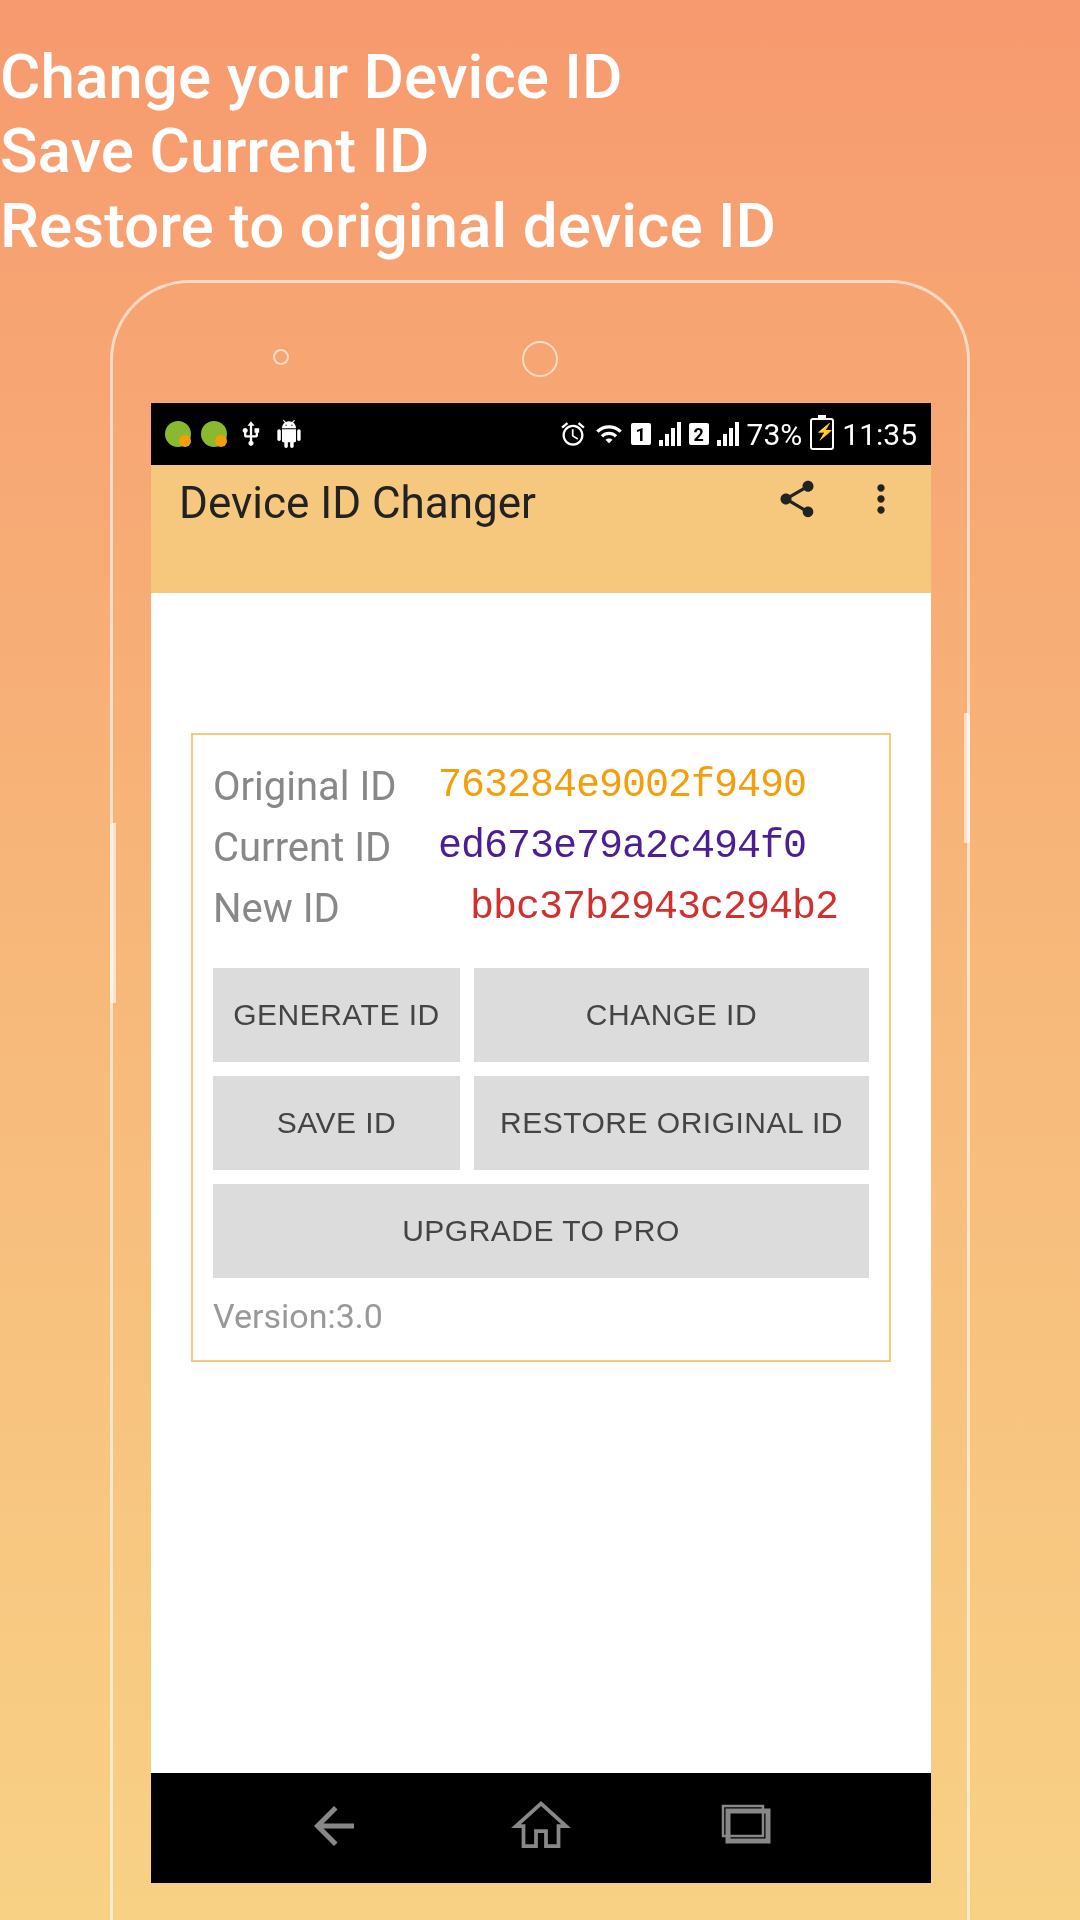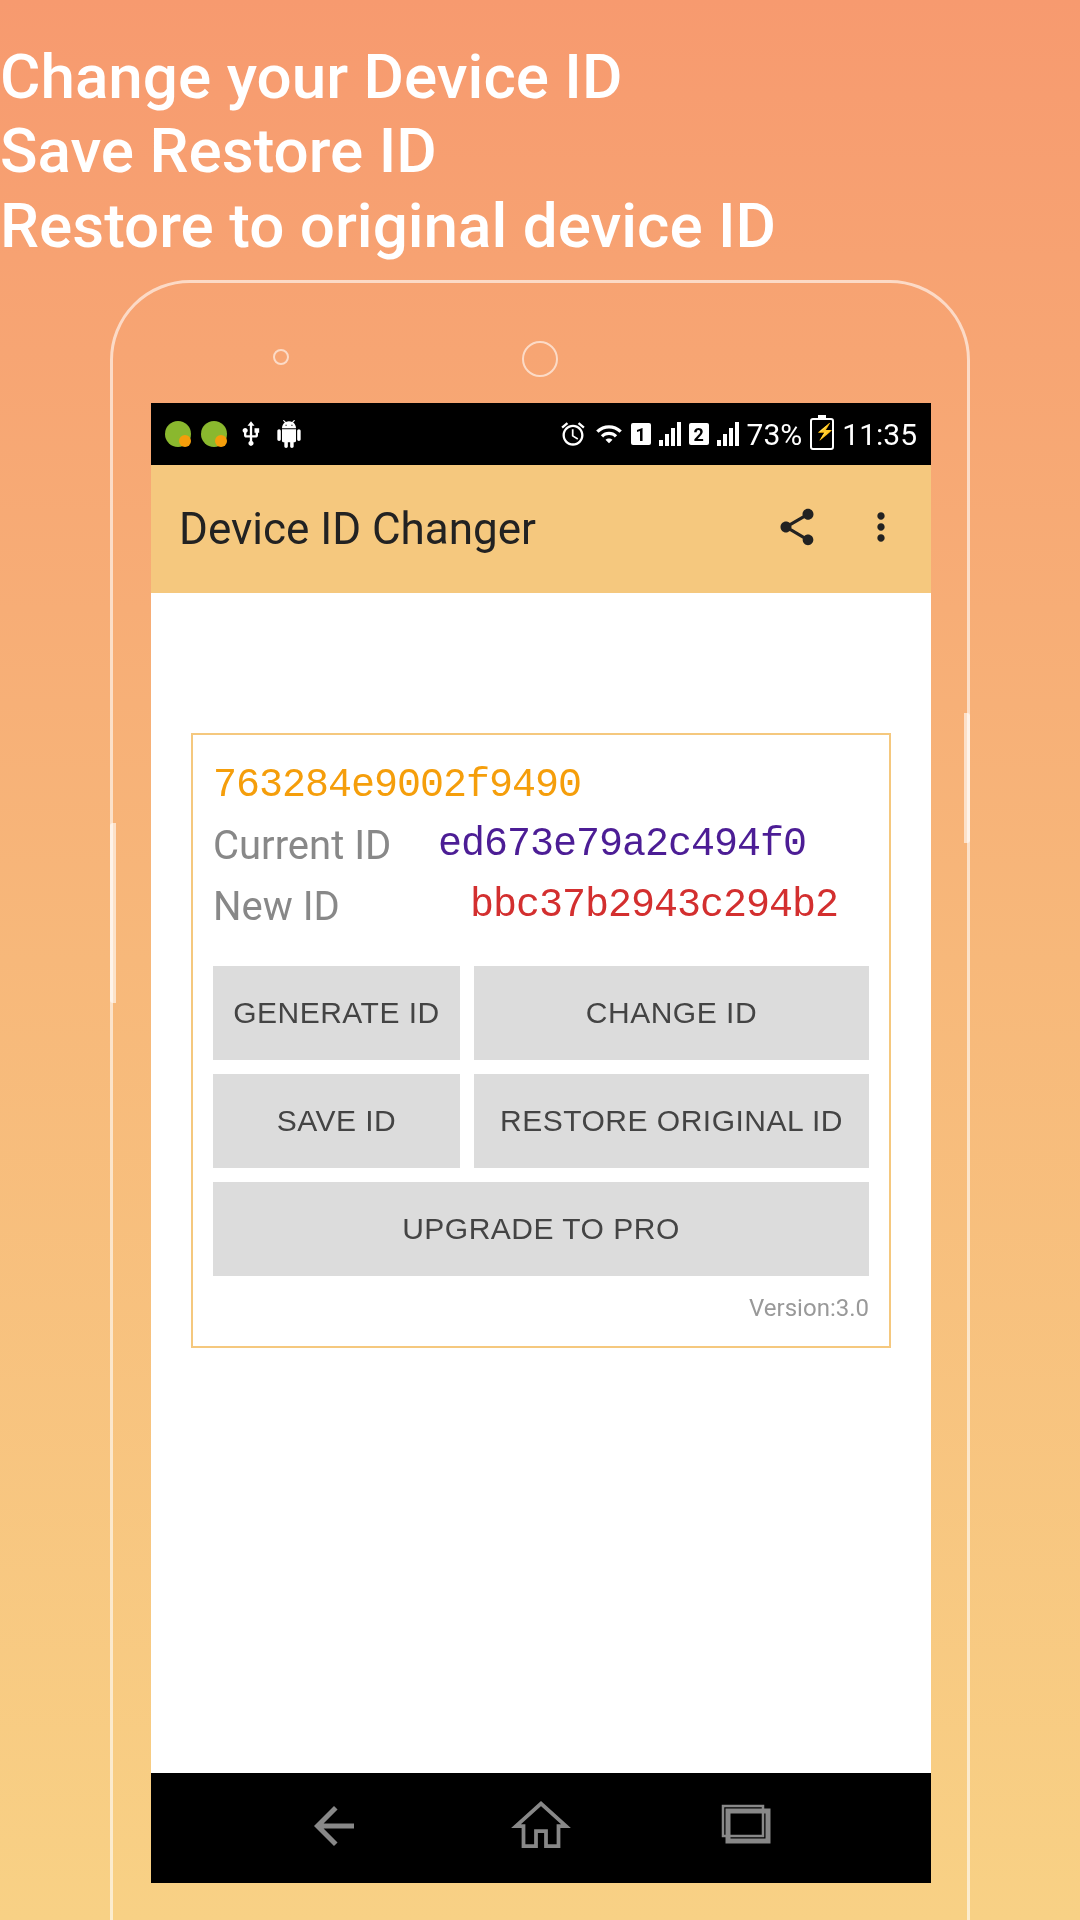--- a/index.html
+++ b/index.html
@@ -139,21 +139,21 @@
       width: 12px;
       height: 12px;
       background: #f59e0b;
       border-radius: 50%;
     }
     
     .app-bar {
       height: 128px;
       background: #f5c87e;
       display: flex;
-      align-items: center;
+      align-items: flex-start;
       justify-content: space-between;
       padding: 12px 28px;
     }
     
     .app-title {
       font-size: 44px;
       color: #222;
       font-weight: 400;
     }
     
@@ -214,23 +214,23 @@
       font-weight: 500;
       cursor: pointer;
       letter-spacing: 0.5px;
     }
     
     .btn-full {
       grid-column: 1 / -1;
     }
     
     .version {
-      text-align: right;
+      text-align: left;
       color: #999;
-      font-size: 24px;
+      font-size: 34px;
       margin-top: 18px;
     }
     
     .nav-bar {
       position: absolute;
       bottom: 0;
       left: 0;
       right: 0;
       height: 110px;
       background: #000;
@@ -304,21 +304,21 @@
       left: 3px;
       font-size: 16px;
       color: #8ab82e;
     }
   </style>
 </head>
 <body>
 
 <div class="promo-text">
   <div class="promo-line">Change your Device ID</div>
-  <div class="promo-line">Save Restore ID</div>
+  <div class="promo-line">Save Current ID</div>
   <div class="promo-line">Restore to original device ID</div>
 </div>
 
 <div class="phone-frame">
   <div class="phone-sensor"></div>
   <div class="phone-speaker"></div>
   <div class="phone-button-left"></div>
   <div class="phone-button-right"></div>
 
   <div class="screen">
@@ -381,20 +381,21 @@
           <svg viewBox="0 0 24 24">
               <path d="M12 8c1.1 0 2-.9 2-2s-.9-2-2-2-2 .9-2 2 .9 2 2 2zm0 2c-1.1 0-2 .9-2 2s.9 2 2 2 2-.9 2-2-.9-2-2-2zm0 6c-1.1 0-2 .9-2 2s.9 2 2 2 2-.9 2-2-.9-2-2-2z"></path>
             </svg>
         </span>
       </div>
     </div>
 
     <div class="content">
       <div class="id-card">
         <div class="id-row">
+          <span class="id-label">Original ID</span>
           <span class="id-value id-original">763284e9002f9490</span>
         </div>
         <div class="id-row">
           <span class="id-label">Current ID</span>
           <span class="id-value id-current">ed673e79a2c494f0</span>
         </div>
         <div class="id-row">
           <span class="id-label">New ID</span>
           <span class="id-value id-new">bbc37b2943c294b2</span>
         </div>

